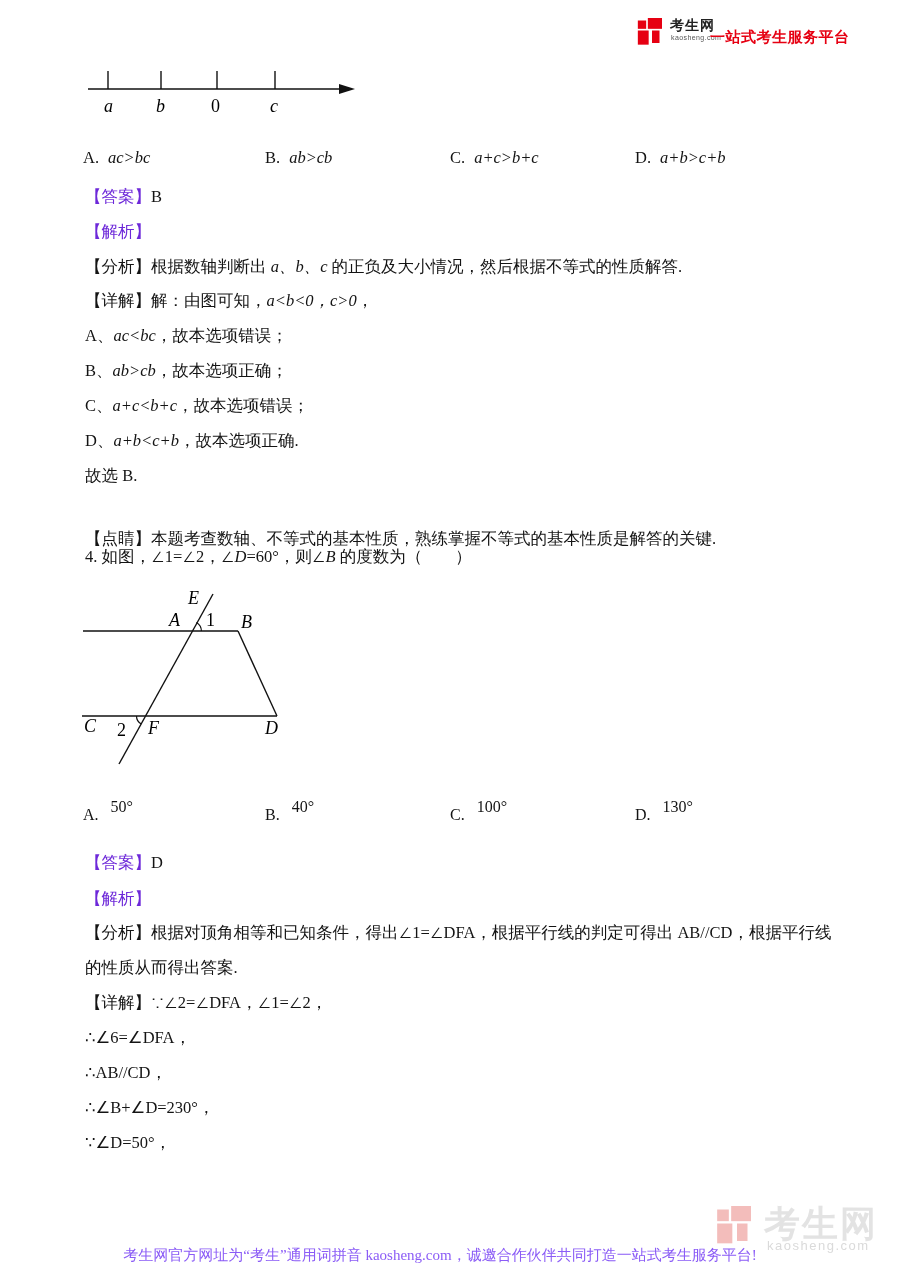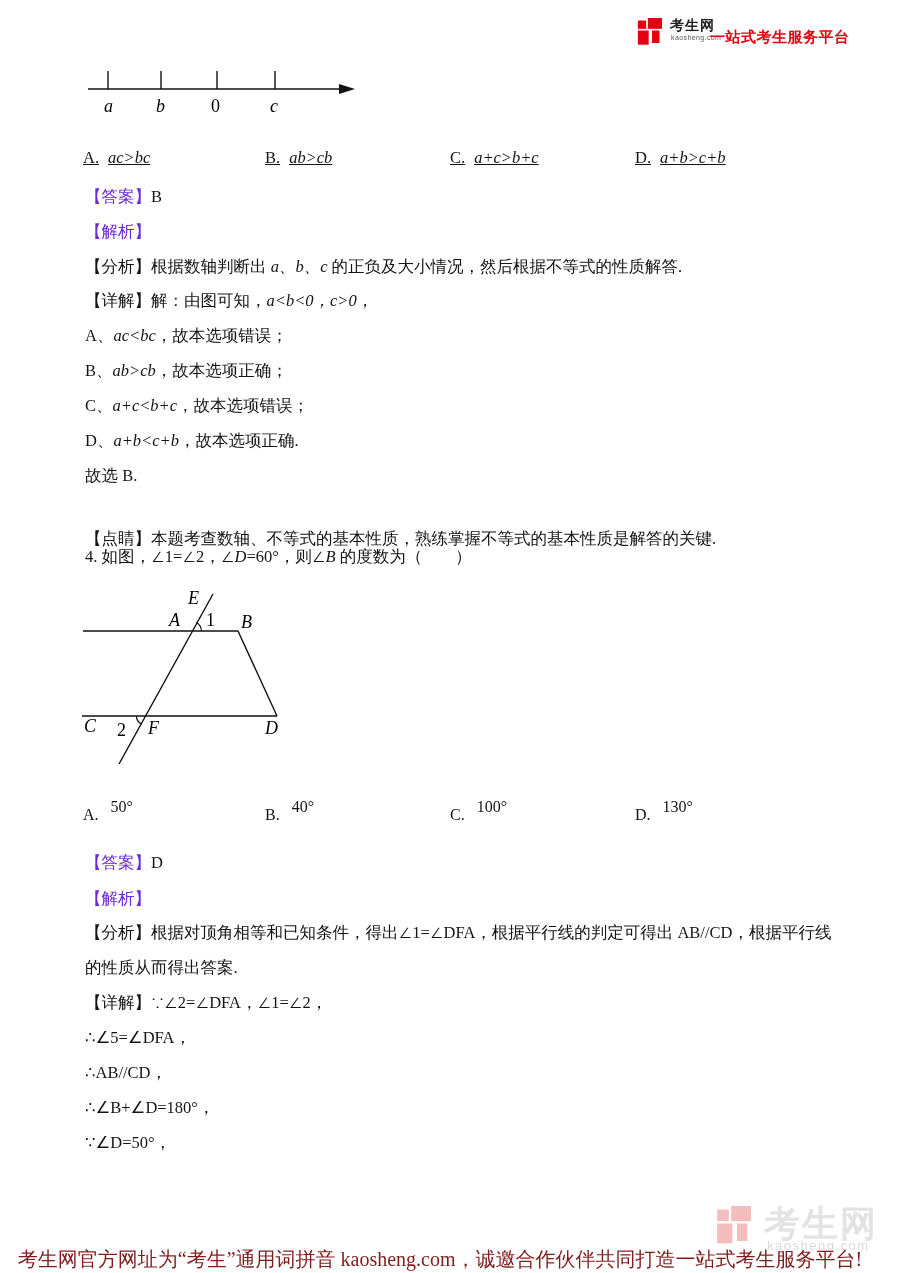--- a/index.html
+++ b/index.html
@@ -10,30 +10,30 @@
   .blue{color:#6d28d9;}
   .m{font-style:italic;font-family:Liberation Serif, serif;}
   
   .hdr-brand{left:670px;top:17px;font-size:14px;font-weight:bold;letter-spacing:1px;color:#222;
              font-family:"Liberation Sans",sans-serif;}
   .hdr-domain{left:671px;top:34px;font-size:7px;color:#555;letter-spacing:.4px;
               font-family:"Liberation Sans",sans-serif;}
   .hdr-tagline{left:710px;top:28px;font-size:15px;font-weight:bold;color:#e60012;
                font-family:"Liberation Sans",sans-serif;letter-spacing:.5px;}
   
-  .opt{position:absolute;font-size:16.5px;text-decoration:underline;}
+  .opt{position:absolute;font-size:16.5px;}
   .opt .k{font-style:normal;}
   .opt .v{font-style:italic;margin-left:9px;}
   .c1{left:83px;} .c2{left:265px;} .c3{left:450px;} .c4{left:635px;}
   .opt2{position:absolute;font-size:16px;}
   .opt2 .k{position:relative;top:8px;}
   .opt2 .v{font-size:16px;margin-left:12px;font-style:normal;}
   
-  .footer{position:absolute;left:0;top:1246px;width:880px;text-align:center;font-size:20px;
-          color:#7f1d1d;z-index:5;}
+  .footer{position:absolute;left:0;top:1246px;width:880px;text-align:center;font-size:15px;
+          color:#8b5cf6;z-index:5;}
   
   .wm-brand{left:764px;top:1200px;font-size:36px;font-weight:bold;color:#e3e3e3;
             font-family:"Liberation Sans",sans-serif;letter-spacing:2px;z-index:1;}
   .wm-domain{left:767px;top:1238px;font-size:13px;color:#dadada;letter-spacing:1.5px;
              font-family:"Liberation Sans",sans-serif;z-index:1;}
   svg text{font-family:"Liberation Serif",serif;}
 </style>
 </head>
 <body>
 
@@ -112,23 +112,23 @@
   <div class="opt2 c2" style="top:798px;"><span class="k">B.</span><span class="v">40°</span></div>
   <div class="opt2 c3" style="top:798px;"><span class="k">C.</span><span class="v">100°</span></div>
   <div class="opt2 c4" style="top:798px;"><span class="k">D.</span><span class="v">130°</span></div>
 </div>
 
 <div class="line" style="top:852px;"><span class="blue">【答案】</span><span>D</span></div>
 <div class="line blue" style="top:888px;">【解析】</div>
 <div class="line" style="top:922px;">【分析】根据对顶角相等和已知条件，得出∠1=∠DFA，根据平行线的判定可得出 AB//CD，根据平行线</div>
 <div class="line" style="top:957px;">的性质从而得出答案.</div>
 <div class="line" style="top:992px;">【详解】∵∠2=∠DFA，∠1=∠2，</div>
-<div class="line" style="top:1027px;">∴∠5=∠DFA，</div>
+<div class="line" style="top:1027px;">∴∠6=∠DFA，</div>
 <div class="line" style="top:1062px;">∴AB//CD，</div>
-<div class="line" style="top:1097px;">∴∠B+∠D=180°，</div>
+<div class="line" style="top:1097px;">∴∠B+∠D=230°，</div>
 <div class="line" style="top:1132px;">∵∠D=50°，</div>
 
 <div class="abs" style="left:716px;top:1206px;z-index:1;">
   <svg width="42" height="42" viewBox="0 0 36 36">
     <rect x="1" y="3" width="10" height="10" fill="#f3bdbb"></rect>
     <rect x="1" y="15" width="13" height="17" fill="#f3bdbb"></rect>
     <rect x="13" y="0" width="17" height="13" fill="#f3bdbb"></rect>
     <rect x="18" y="15" width="9" height="15" fill="#f3bdbb"></rect>
   </svg>
 </div>

